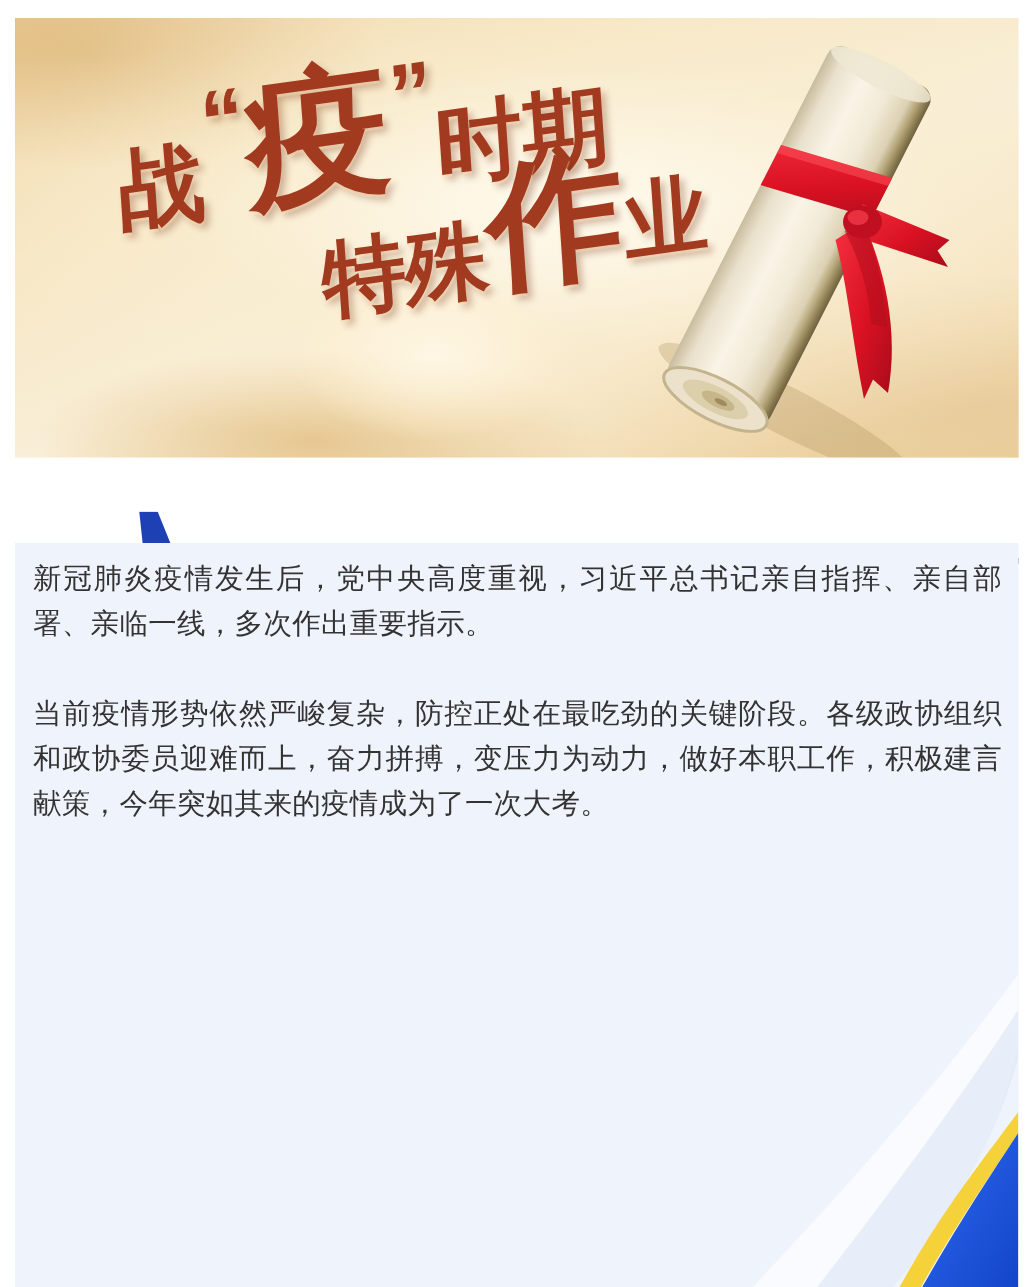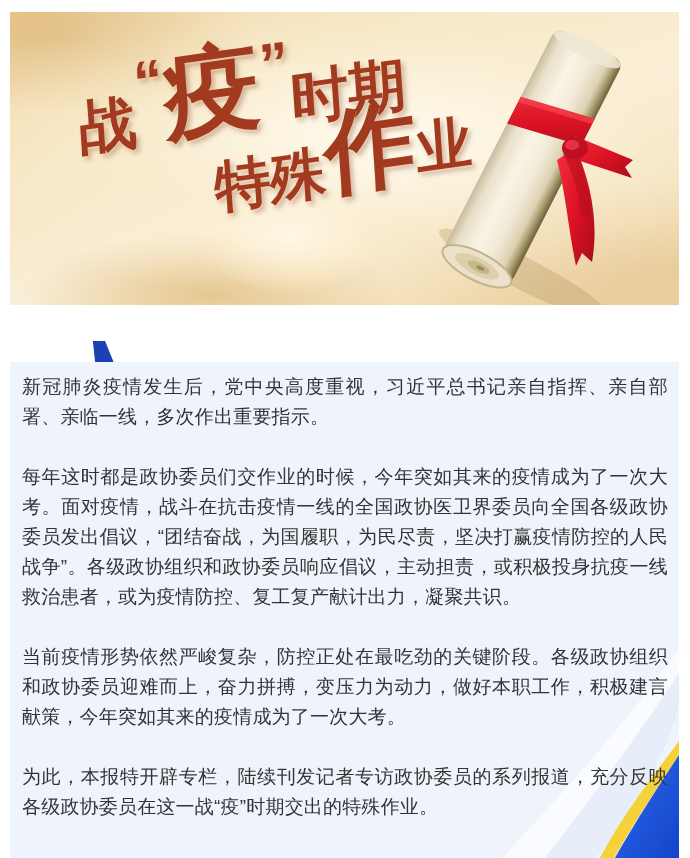--- a/index.html
+++ b/index.html
@@ -142,16 +142,14 @@
         <stop offset="1" stop-color="#1243c8"></stop>
       </linearGradient>
     </defs>
     <path d="M200,6 C152,72 96,138 18,220 L112,220 C158,168 186,116 200,52 Z" fill="rgba(255,255,255,0.6)"></path>
     <path d="M200,30 C162,88 118,148 62,220 L112,220 C158,168 186,112 200,62 Z" fill="rgba(224,232,246,0.7)"></path>
     <path d="M200,98 C172,136 146,168 118,220 L132,220 C158,174 181,141 200,112 Z" fill="#f6d23a"></path>
     <path d="M200,112 C181,141 159,174 133,220 L200,220 Z" fill="url(#wedgeGrad)"></path>
   </svg>
 
   <p>新冠肺炎疫情发生后，党中央高度重视，习近平总书记亲自指挥、亲自部署、亲临一线，多次作出重要指示。</p>
-  <p>每年这时都是政协委员们交作业的时候，今年突如其来的疫情成为了一次大考。面对疫情，战斗在抗击疫情一线的全国政协医卫界委员向全国各级政协委员发出倡议，“团结奋战，为国履职，为民尽责，坚决打赢疫情防控的人民战争”。各级政协组织和政协委员响应倡议，主动担责，或积极投身抗疫一线救治患者，或为疫情防控、复工复产献计出力，凝聚共识。</p>
   <p>当前疫情形势依然严峻复杂，防控正处在最吃劲的关键阶段。各级政协组织和政协委员迎难而上，奋力拼搏，变压力为动力，做好本职工作，积极建言献策，今年突如其来的疫情成为了一次大考。</p>
-  <p>为此，本报特开辟专栏，陆续刊发记者专访政协委员的系列报道，充分反映各级政协委员在这一战“疫”时期交出的特殊作业。</p>
 </div>
 
 </body></html>

